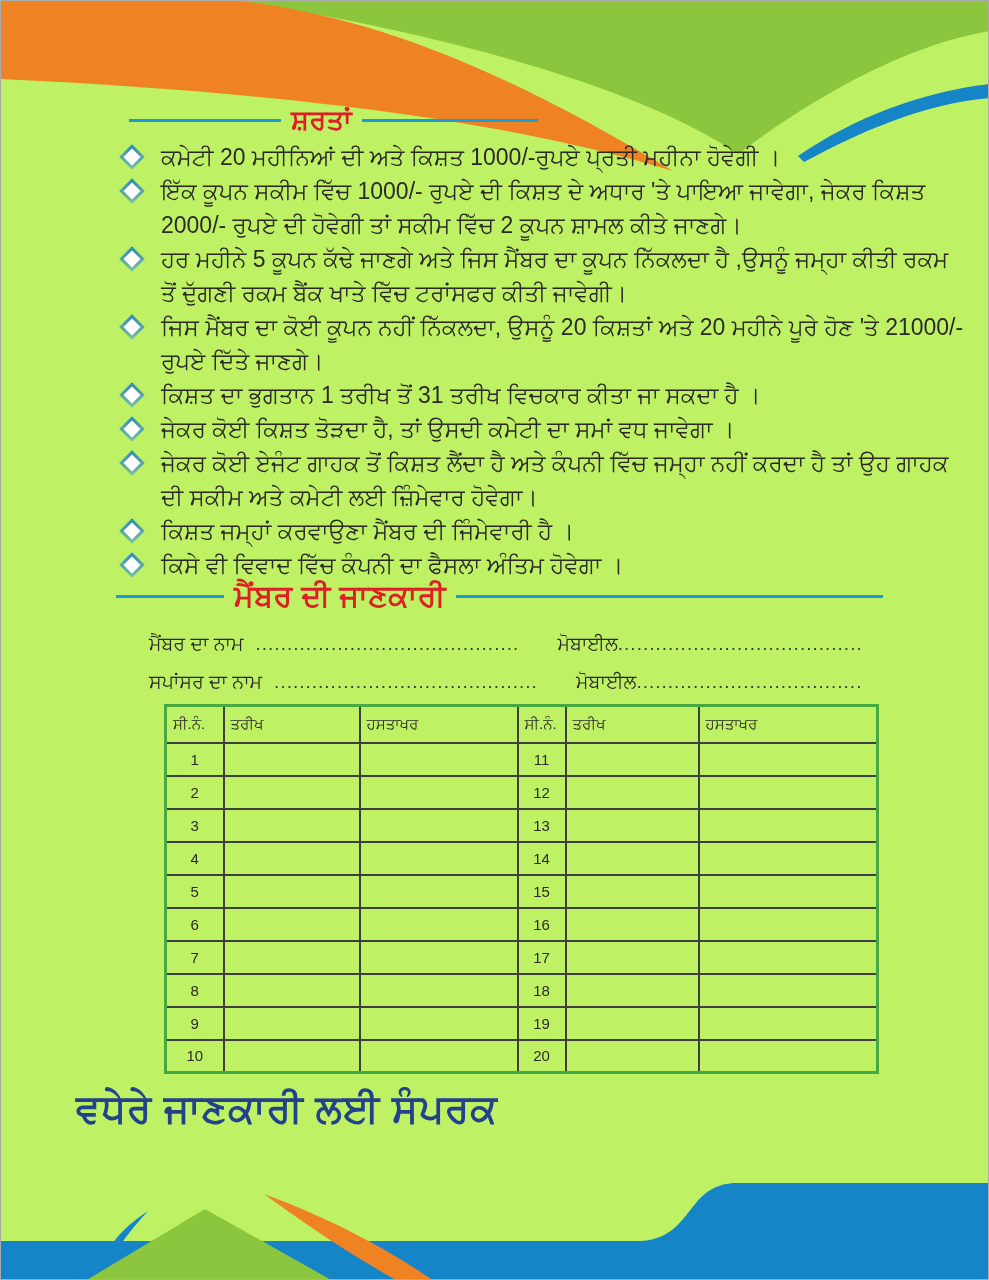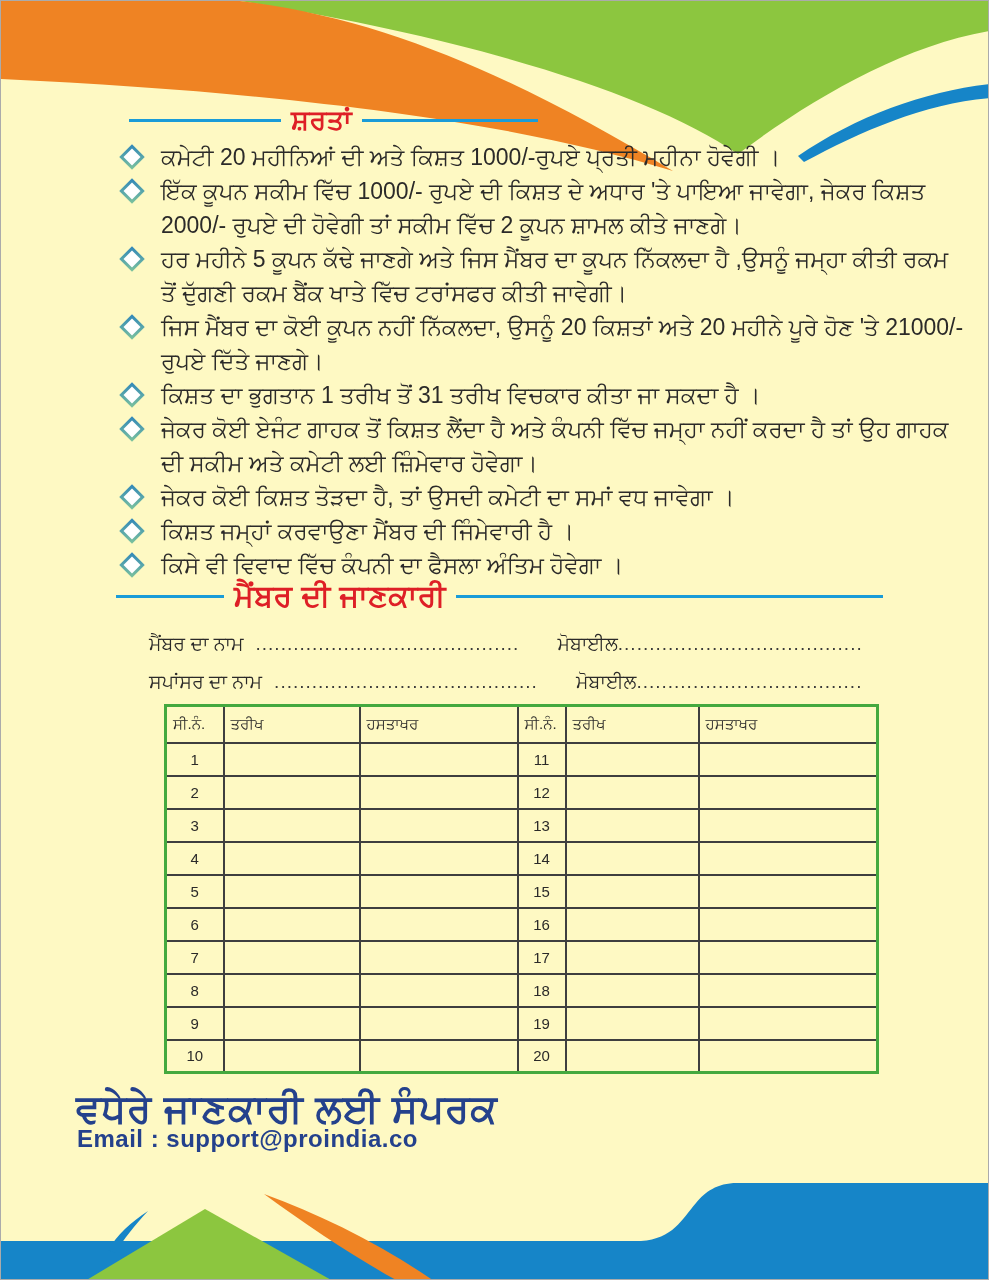--- a/index.html
+++ b/index.html
@@ -2,21 +2,21 @@
 <html style="--green: #8CC63F; --orange: #EF8323; --blue: #1685C8; --red: #DE1F26; --navy: #24418C; --table_border: #44A93F; --text: #2B2A29; --line: #1A9CD8;"><head>
 <meta charset="utf-8">
 <style>
   :root{
     --green:#8CC63F; --orange:#EF8323; --blue:#1685C8; --red:#DE1F26;
     --navy:#24418C; --table_border:#44A93F; --text:#2B2A29; --line:#1A9CD8;
   }
   *{margin:0;padding:0;box-sizing:border-box;}
   html,body{background:#fff;}
   body{font-family:"Liberation Sans","DejaVu Sans",sans-serif;color:var(--text);}
-  .page{position:relative;width:989px;height:1280px;background:#fef9c3;border:1px solid #ABABAB;overflow:hidden;}
+  .page{position:relative;width:989px;height:1280px;background:#bef264;border:1px solid #ABABAB;overflow:hidden;}
   .hdr-svg,.ftr-svg{position:absolute;left:0;display:block;}
   .hdr-svg{top:0;}
   .ftr-svg{top:1180px;}
 
   .sec-title-row{position:absolute;display:flex;align-items:center;}
   .rule{height:3px;background:var(--line);flex:0 0 auto;}
   .sec-title{color:var(--red);font-weight:bold;white-space:nowrap;padding:0 10px;letter-spacing:.5px;}
   .terms-title-row{top:104px;left:128px;}
   .terms-title-row .sec-title{font-size:27px;}
   .member-title-row{top:578px;left:115px;}
@@ -85,26 +85,26 @@
         <span>ਜਿਸ ਮੈਂਬਰ ਦਾ ਕੋਈ ਕੂਪਨ ਨਹੀਂ ਨਿੱਕਲਦਾ, ਉਸਨੂੰ 20 ਕਿਸ਼ਤਾਂ ਅਤੇ 20 ਮਹੀਨੇ ਪੂਰੇ ਹੋਣ 'ਤੇ 21000/- ਰੁਪਏ ਦਿੱਤੇ ਜਾਣਗੇ।</span>
       </li>
 
       <li>
         <span class="diamond"></span>
         <span>ਕਿਸ਼ਤ ਦਾ ਭੁਗਤਾਨ 1 ਤਰੀਖ ਤੋਂ 31 ਤਰੀਖ ਵਿਚਕਾਰ ਕੀਤਾ ਜਾ ਸਕਦਾ ਹੈ  ।</span>
       </li>
 
       <li>
         <span class="diamond"></span>
+        <span>ਜੇਕਰ ਕੋਈ ਕਿਸ਼ਤ ਤੋੜਦਾ ਹੈ, ਤਾਂ ਉਸਦੀ ਕਮੇਟੀ ਦਾ ਸਮਾਂ ਵਧ ਜਾਵੇਗਾ ।</span>
+      </li>
+
+      <li>
+        <span class="diamond"></span>
         <span>ਜੇਕਰ ਕੋਈ ਏਜੰਟ ਗਾਹਕ ਤੋਂ ਕਿਸ਼ਤ ਲੈਂਦਾ ਹੈ ਅਤੇ ਕੰਪਨੀ ਵਿੱਚ ਜਮ੍ਹਾ ਨਹੀਂ ਕਰਦਾ ਹੈ ਤਾਂ ਉਹ ਗਾਹਕ ਦੀ ਸਕੀਮ ਅਤੇ ਕਮੇਟੀ ਲਈ ਜ਼ਿੰਮੇਵਾਰ ਹੋਵੇਗਾ।</span>
-      </li>
-
-      <li>
-        <span class="diamond"></span>
-        <span>ਜੇਕਰ ਕੋਈ ਕਿਸ਼ਤ ਤੋੜਦਾ ਹੈ, ਤਾਂ ਉਸਦੀ ਕਮੇਟੀ ਦਾ ਸਮਾਂ ਵਧ ਜਾਵੇਗਾ ।</span>
       </li>
 
       <li>
         <span class="diamond"></span>
         <span>ਕਿਸ਼ਤ ਜਮ੍ਹਾਂ ਕਰਵਾਉਣਾ ਮੈਂਬਰ ਦੀ ਜਿੰਮੇਵਾਰੀ ਹੈ ।</span>
       </li>
 
       <li>
         <span class="diamond"></span>
         <span>ਕਿਸੇ ਵੀ ਵਿਵਾਦ ਵਿੱਚ ਕੰਪਨੀ ਦਾ ਫੈਸਲਾ ਅੰਤਿਮ ਹੋਵੇਗਾ ।</span>
@@ -246,21 +246,20 @@
           <td></td>
           <td class="sno">20</td>
           <td></td>
           <td></td>
         </tr>
 
     </tbody>
   </table>
 
   <div class="contact-heading">ਵਧੇਰੇ ਜਾਣਕਾਰੀ ਲਈ ਸੰਪਰਕ</div>
-  <div class="contact-email">Email : support@proindia.co</div>
 
   <svg class="ftr-svg" width="989" height="100" viewBox="0 0 989 100" aria-hidden="true">
     <path d="M0,60 L640,60 C672,58 681,38 695,22 C704,11 716,2 736,2 L989,2 L989,100 L0,100 Z" style="fill:var(--blue)"></path>
     <path d="M147,30 C130,41 116,54 107,69 L114,72 C123,58 133,45 147,30 Z" style="fill:var(--blue)"></path>
     <path d="M204,28 L332,100 L84,100 Z" style="fill:var(--green)"></path>
     <path d="M263,13 C308,46 358,79 397,100 L433,100 C378,62 318,33 263,13 Z" style="fill:var(--orange)"></path>
   </svg>
 
 </div>
 

